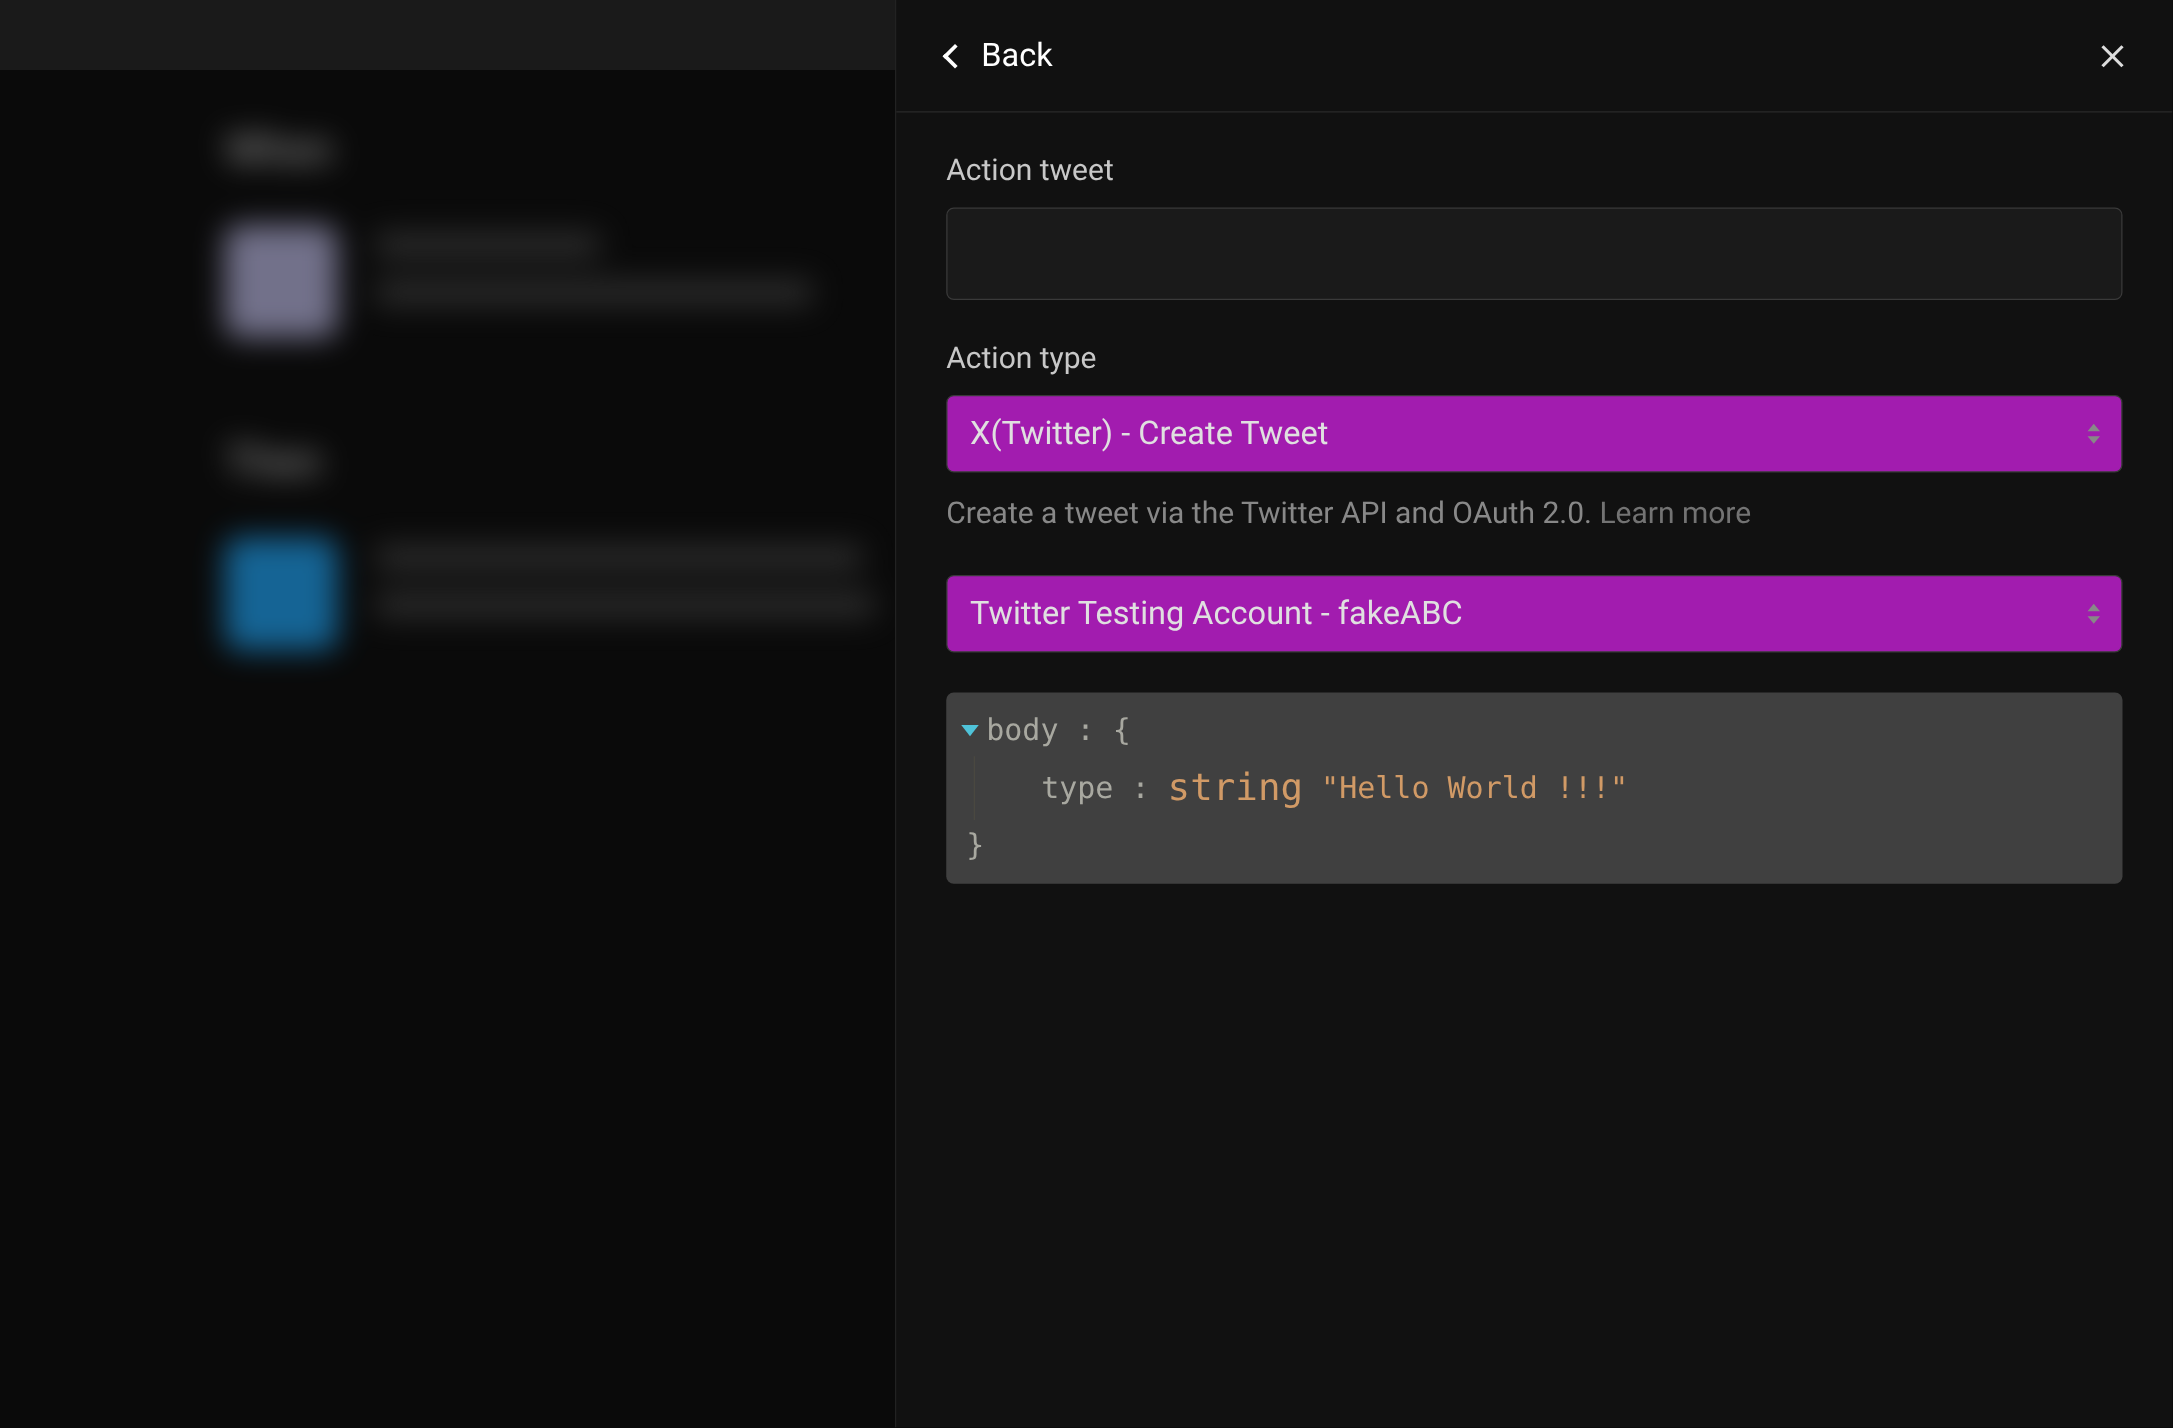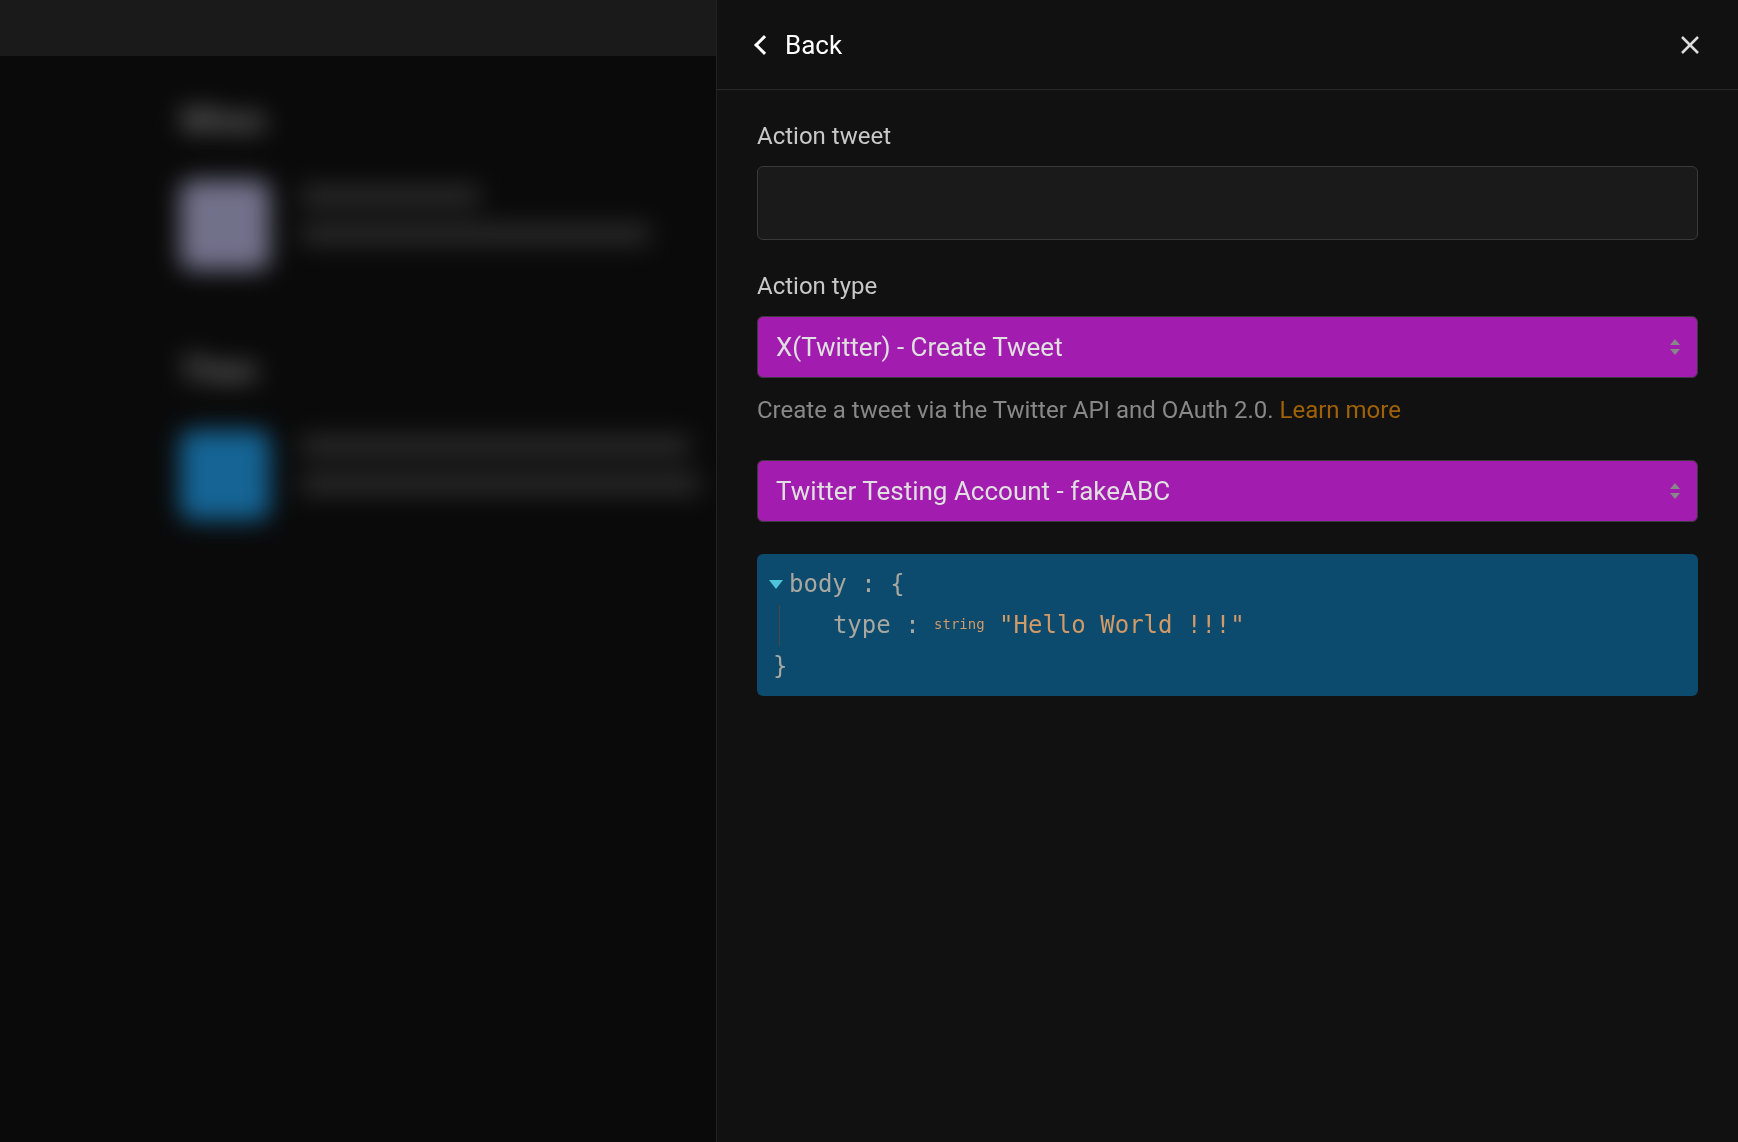--- a/index.html
+++ b/index.html
@@ -242,27 +242,27 @@
     }
 
     .hint-text {
       font-size: 24px;
       color: #888;
       margin-top: 14px;
       line-height: 1.5;
     }
 
     .learn-more {
-      color: #a16207;
+      color: #737373;
       cursor: pointer;
     }
 
     
     .code-block {
-      background: #0c4a6e;
+      background: #404040;
       border-radius: 6px;
       padding: 10px 12px;
       font-family: 'Consolas', 'Monaco', monospace;
       font-size: 24px;
       line-height: 1.7;
       margin-top: 16px;
     }
 
     .code-line {
       display: flex;
@@ -284,21 +284,21 @@
     .code-key {
       color: #a8a8a0;
     }
 
     .code-punct {
       color: #a8a8a0;
     }
 
     .code-type {
       color: #d19a66;
-      font-size: 14px;
+      font-size: 30px;
     }
 
     .code-string {
       color: #d19a66;
     }
 
     .nested-line {
       padding-left: 24px;
       border-left: 1px solid #4a4840;
       margin-left: 10px;

